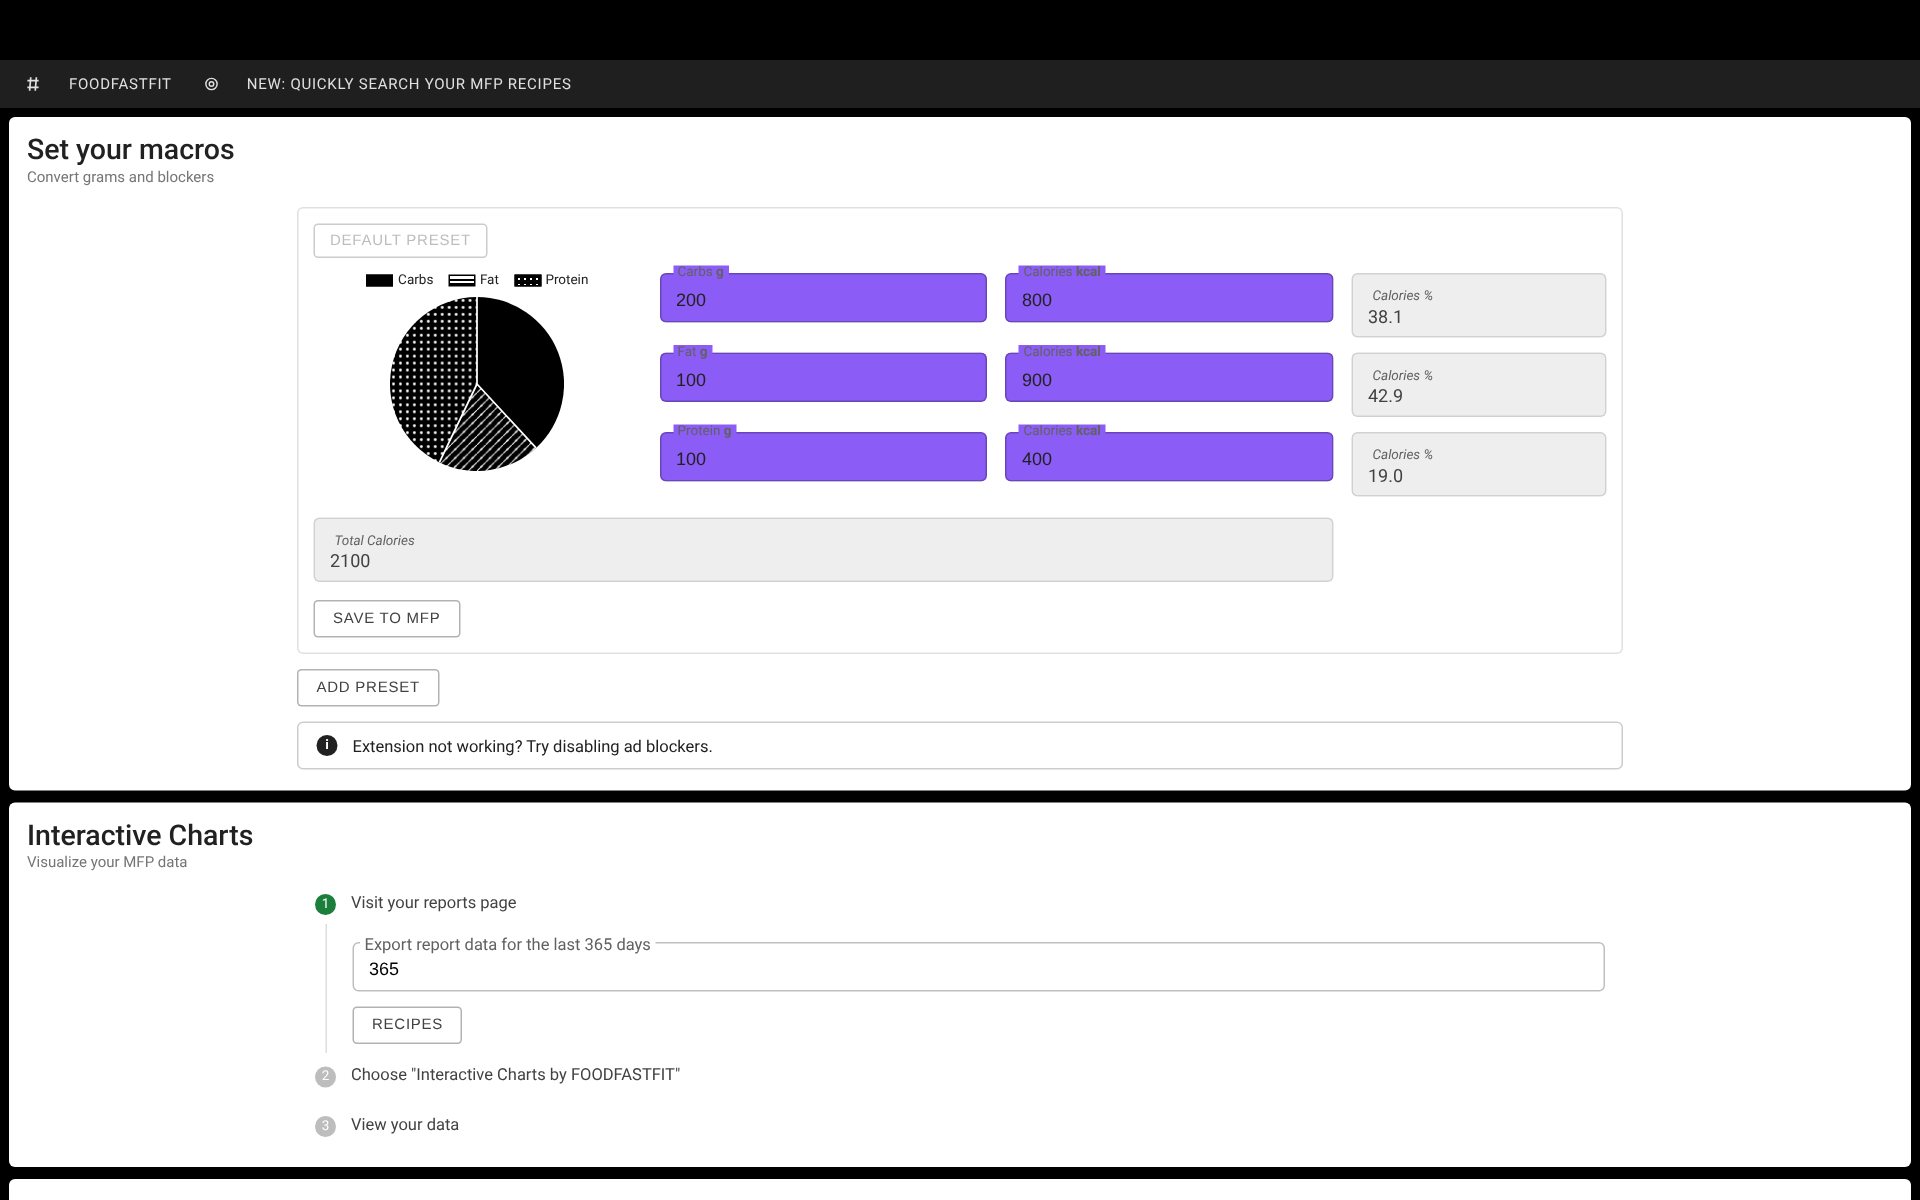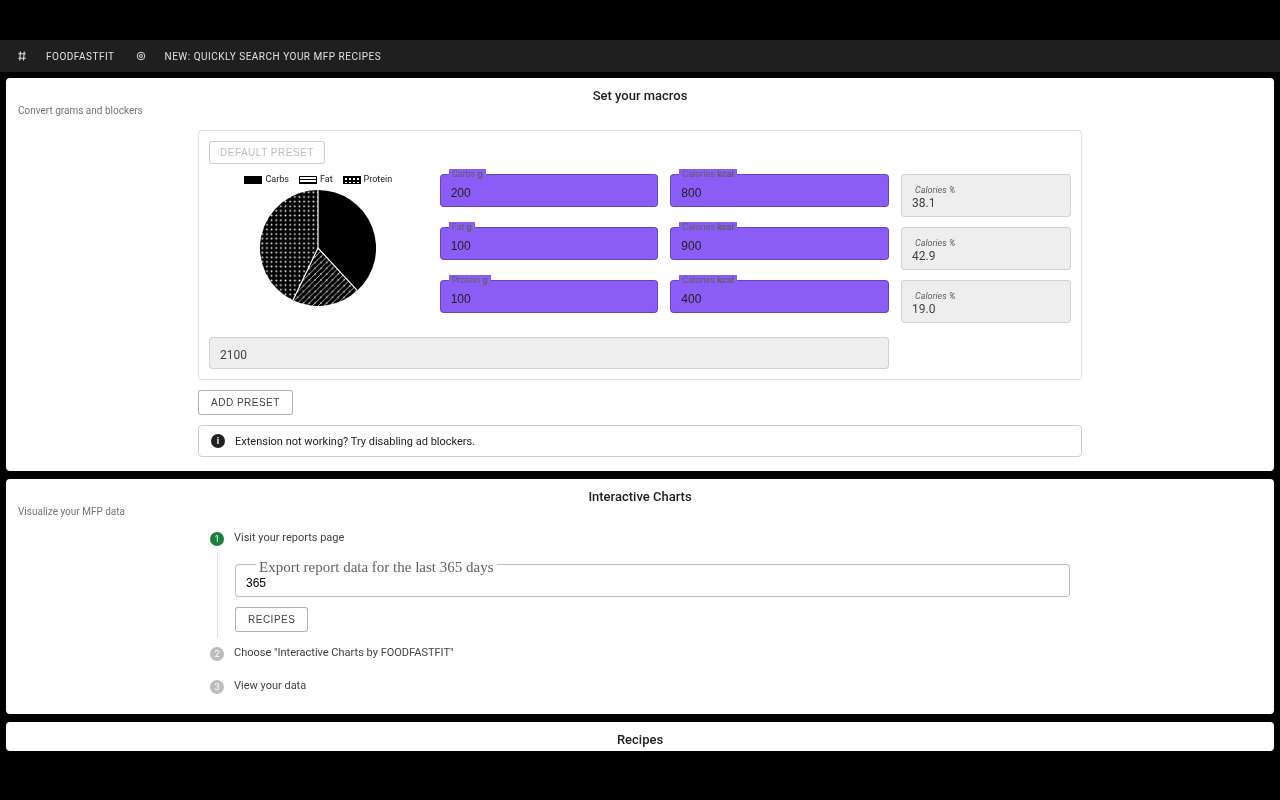--- a/index.html
+++ b/index.html
@@ -3,21 +3,21 @@
 <meta charset="utf-8">
 <style>
 * { box-sizing: border-box; margin: 0; padding: 0; }
 body { font-family: -apple-system, BlinkMacSystemFont, "Segoe UI", Roboto, Arial, sans-serif; background: #000; color: #212121; font-size: 13px; }
 .topbar { background: #1f1f1f; height: 32px; display: flex; align-items: center; padding: 0 16px; gap: 20px; margin-top: 40px; }
 .topbar-item { color: #e0e0e0; font-size: 10px; font-weight: 400; letter-spacing: 0.5px; display: flex; align-items: center; gap: 18px; cursor: pointer; }
 .topbar-icon { width: 12px; height: 12px; display: inline-flex; align-items: center; justify-content: center; }
 
 .content { padding: 6px; }
 .card { background: #fff; border-radius: 4px; padding: 10px 12px 14px; margin-bottom: 8px; }
-.card-title { font-size: 13px; font-weight: 500; color: #212121; text-align: center; }
+.card-title { font-size: 19px; font-weight: 500; color: #212121; }
 .card-sub { font-size: 10px; color: #757575; margin-top: 2px; }
 
 .form-wrap { border: 1px solid rgba(0,0,0,0.12); border-radius: 4px; margin: 14px 180px 0; padding: 10px; position: relative; }
 .preset-btn { border: 1px solid rgba(0,0,0,0.2); background: #fff; color: #bdbdbd; font-size: 10px; font-weight: 500; letter-spacing: 0.5px; padding: 5px 10px; border-radius: 3px; cursor: pointer; }
 .secondary-btn { border: 1px solid rgba(0,0,0,0.3); background: #fff; color: #424242; font-size: 10px; font-weight: 500; letter-spacing: 0.5px; padding: 6px 12px; border-radius: 3px; cursor: pointer; }
 
 .grid { display: grid; grid-template-columns: 1fr 1fr 1fr 170px; gap: 10px 12px; margin-top: 10px; align-items: start; }
 .grid-full { grid-column: 1 / span 3; }
 
 .field { position: relative; border: 1px solid rgba(0,0,0,0.25); border-radius: 4px; padding: 10px 10px 6px; background: #8b5cf6; }
@@ -39,21 +39,21 @@
 
 .steps { margin: 14px 192px 0; }
 .step { display: flex; gap: 10px; align-items: flex-start; margin-bottom: 6px; }
 .step-num { width: 14px; height: 14px; border-radius: 50%; background: #bdbdbd; color: #fff; font-size: 9px; display: flex; align-items: center; justify-content: center; flex-shrink: 0; margin-top: 1px; }
 .step-num.active { background: #1b7f3b; }
 .step-body { flex: 1; }
 .step-title { font-size: 11px; color: #424242; }
 .step-connector { border-left: 1px solid #ddd; margin-left: 7px; padding: 6px 0 6px 17px; }
 
 .field-wide { position: relative; border: 1px solid rgba(0,0,0,0.25); border-radius: 4px; padding: 10px 10px 6px; background: #fff; margin-top: 6px; }
-.field-wide .field-label { position: absolute; top: -6px; left: 20px; background: #fff; padding: 0 3px; font-size: 15px; color: #616161; font-family: Liberation Serif, serif; }
+.field-wide .field-label { position: absolute; top: -6px; left: 4px; background: #fff; padding: 0 3px; font-size: 11px; color: #616161; }
 .field-wide input { border: none; outline: none; width: 100%; font-size: 12px; }
 
 svg.pie { width: 116px; height: 116px; }
 </style>
 </head>
 <body>
 
 <div class="topbar">
   <div class="topbar-item">
     <span class="topbar-icon">
@@ -146,24 +146,28 @@
         <div class="field">
           <span class="field-label"><span>Calories </span><span class="unit">kcal</span></span>
           <input value="400" style="">
         </div>
         <div class="field ro">
           <span class="field-label">Calories %</span>
           <div class="val">19.0</div>
         </div>
 
         <div class="field ro grid-full" style="margin-top:4px;">
+          <span class="field-label">Total Calories</span>
           <div class="val">2100</div>
         </div>
       </div>
 
+      <div style="margin-top:12px;">
+        <button class="secondary-btn">SAVE TO MFP</button>
+      </div>
     </div>
 
     <div class="add-preset-wrap">
       <button class="secondary-btn">ADD PRESET</button>
     </div>
 
     <div class="alert">
       <span class="alert-icon">i</span>
       <span>Extension not working? Try disabling ad blockers.</span>
     </div>

